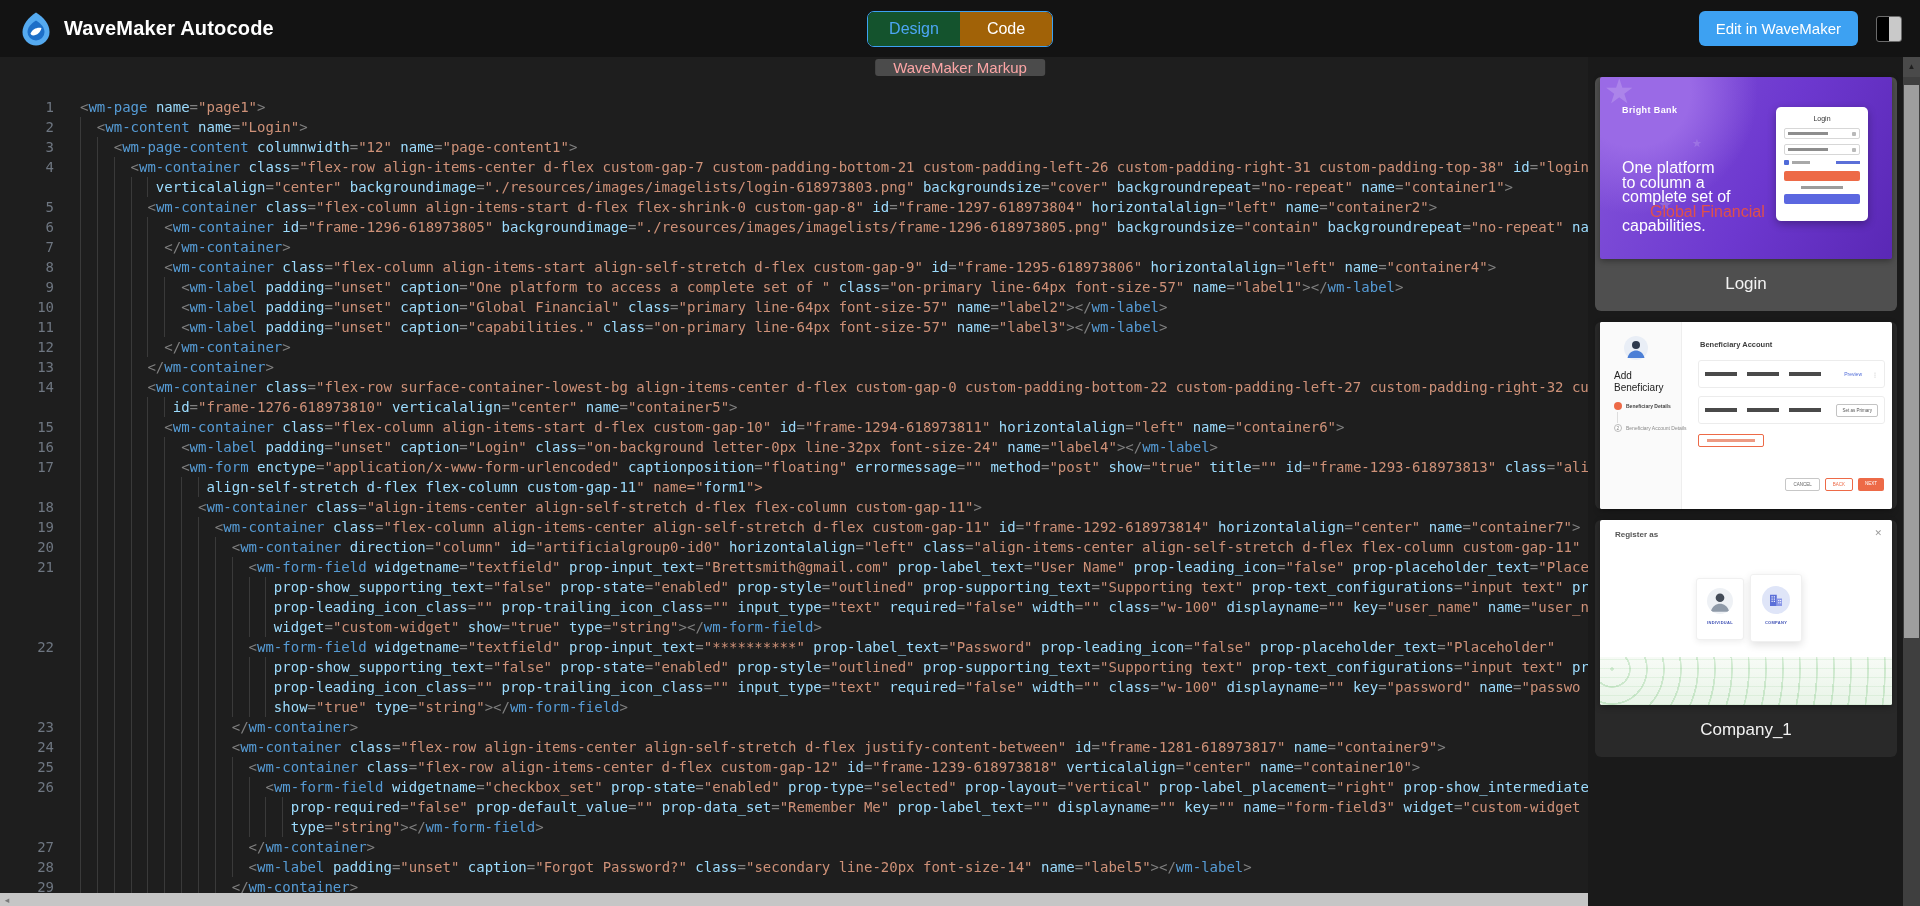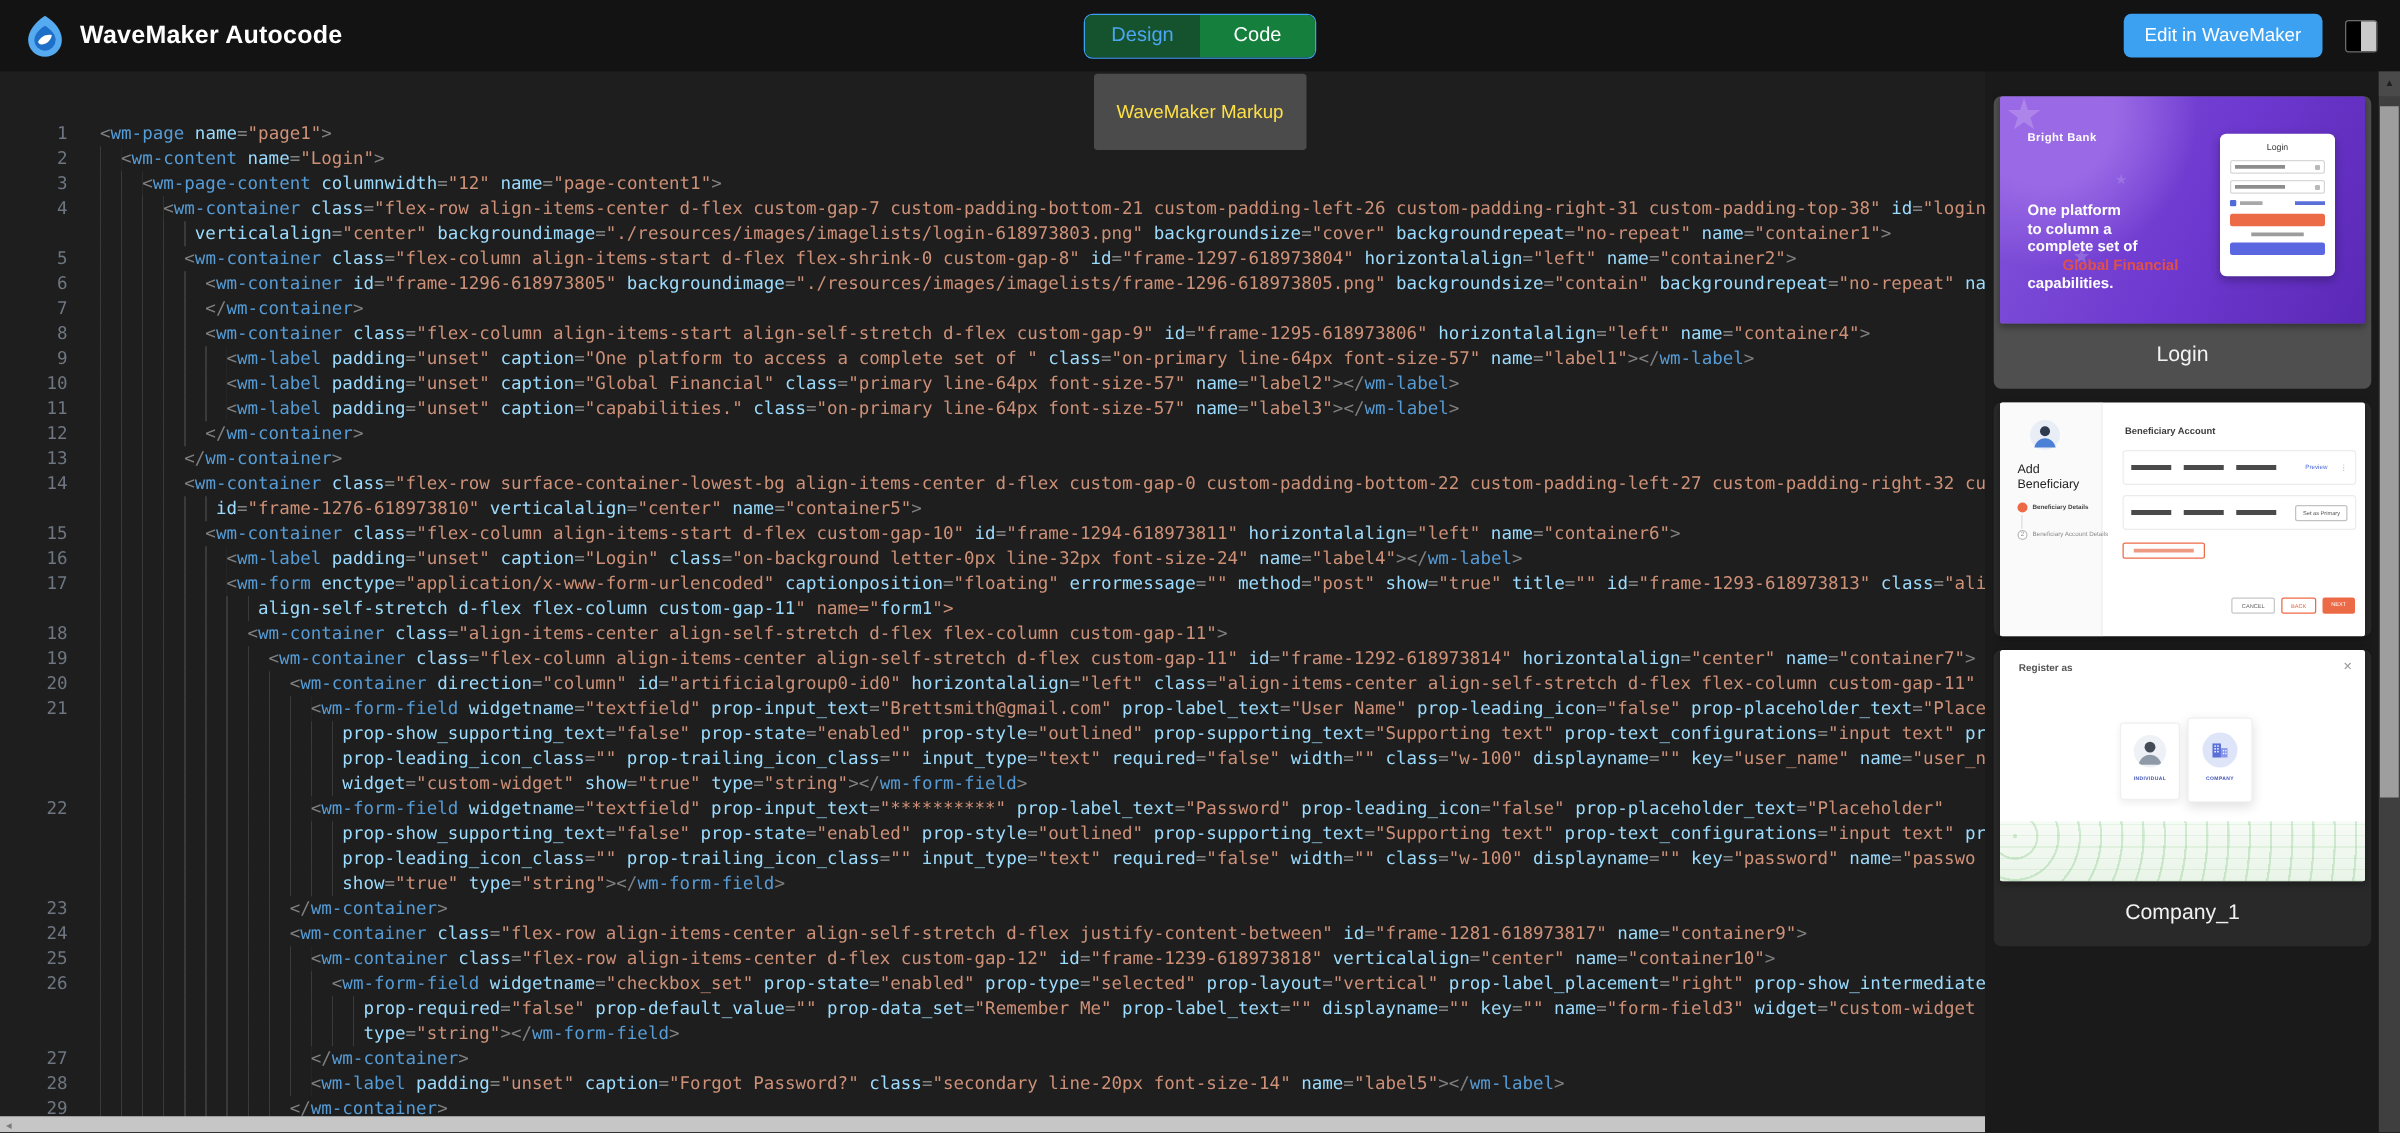--- a/index.html
+++ b/index.html
@@ -11,30 +11,30 @@
             align-items:center; padding:0 18px; z-index:20; }
   .brand { display:flex; align-items:center; gap:10px; }
   .logo { width:36px; height:36px; }
   .brand-title { color:#fff; font-size:20px; font-weight:700; letter-spacing:.2px; }
   .toggle { position:absolute; left:50%; top:11px; transform:translateX(-50%);
             display:flex; height:36px; border:1px solid #3da1f2; border-radius:7px;
             overflow:hidden; background:#181818; }
   .toggle-btn { min-width:92px; padding:0 18px; display:flex; align-items:center;
             justify-content:center; font-size:16px; cursor:pointer; }
   .toggle-design { color:#4da6f5; background:#14532d; }
-  .toggle-code { color:#fff; background:#15803d; }
+  .toggle-code { color:#fff; background:#a16207; }
   .top-right { margin-left:auto; display:flex; align-items:center; gap:18px; }
   .edit-btn { background:#3da1f2; color:#fff; font-size:15px; border:none;
             border-radius:6px; padding:9px 17px; cursor:pointer; }
   .panel-icon { width:26px; height:26px; border-radius:3px; border:1px solid #6b6b6b;
             background:linear-gradient(90deg,#000 0 50%,#c9c9c9 50% 100%); cursor:pointer; }
 
   
   .tooltip { position:absolute; top:59px; left:50%; transform:translateX(-50%);
-            background:#4b4b4b; color:#fde047; font-size:15px; padding:22px 18px;
+            background:#4b4b4b; color:#fca5a5; font-size:15px; padding:0 18px;
             border-radius:3px; z-index:30; white-space:nowrap; }
 
   
   .main { display:flex; height:849px; }
 
   
   .editor { position:relative; flex:1; background:#1e1e1e; overflow:hidden; }
   .code-lines { padding-top:40px; font-family:"DejaVu Sans Mono", monospace;
             font-size:14px; }
   .ed-row { display:flex; height:20px; line-height:20px; white-space:pre; }
@@ -63,22 +63,22 @@
   
   .login-thumb { height:182px;
      background:radial-gradient(circle at 12% 8%, #9a6ae6 0 18%, transparent 40%),
                 linear-gradient(115deg,#8354da 0%, #6d38cf 55%, #5a28b5 100%); }
   .lt-star { position:absolute; color:#fff; opacity:.18; }
   .lt-star1 { left:4px; top:-6px; font-size:34px; }
   .lt-star2 { left:58px; top:118px; font-size:16px; }
   .lt-star3 { left:92px; top:60px; font-size:11px; opacity:.14; }
   .lt-brand { position:absolute; left:22px; top:28px; color:#fff; font-size:9px;
             font-weight:700; letter-spacing:.4px; }
-  .lt-head { position:absolute; left:22px; top:84px; color:#fff; font-size:12px;
-            line-height:14.5px;font-weight:bold; }
+  .lt-head { position:absolute; left:22px; top:84px; color:#fff; font-size:16px;
+            line-height:14.5px; }
   .lt-highlight { color:#e0504a;margin-left:28px; }
   .lt-card { position:absolute; left:176px; top:30px; width:92px; height:114px;
             background:#fff; border-radius:5px; box-shadow:0 3px 8px rgba(0,0,0,.3);
             padding:8px; }
   .lt-card-title { text-align:center; font-size:7px; color:#333; margin-bottom:6px; }
   .lt-input { height:11px; border:1px solid #d7d7d7; border-radius:2px; margin-bottom:5px;
             position:relative; }
   .lt-input::after { content:""; position:absolute; right:3px; top:3px; width:4px;
             height:4px; background:#b9b9b9; border-radius:1px; }
   .lt-input .bar { position:absolute; left:3px; top:3px; width:40px; height:3px;

